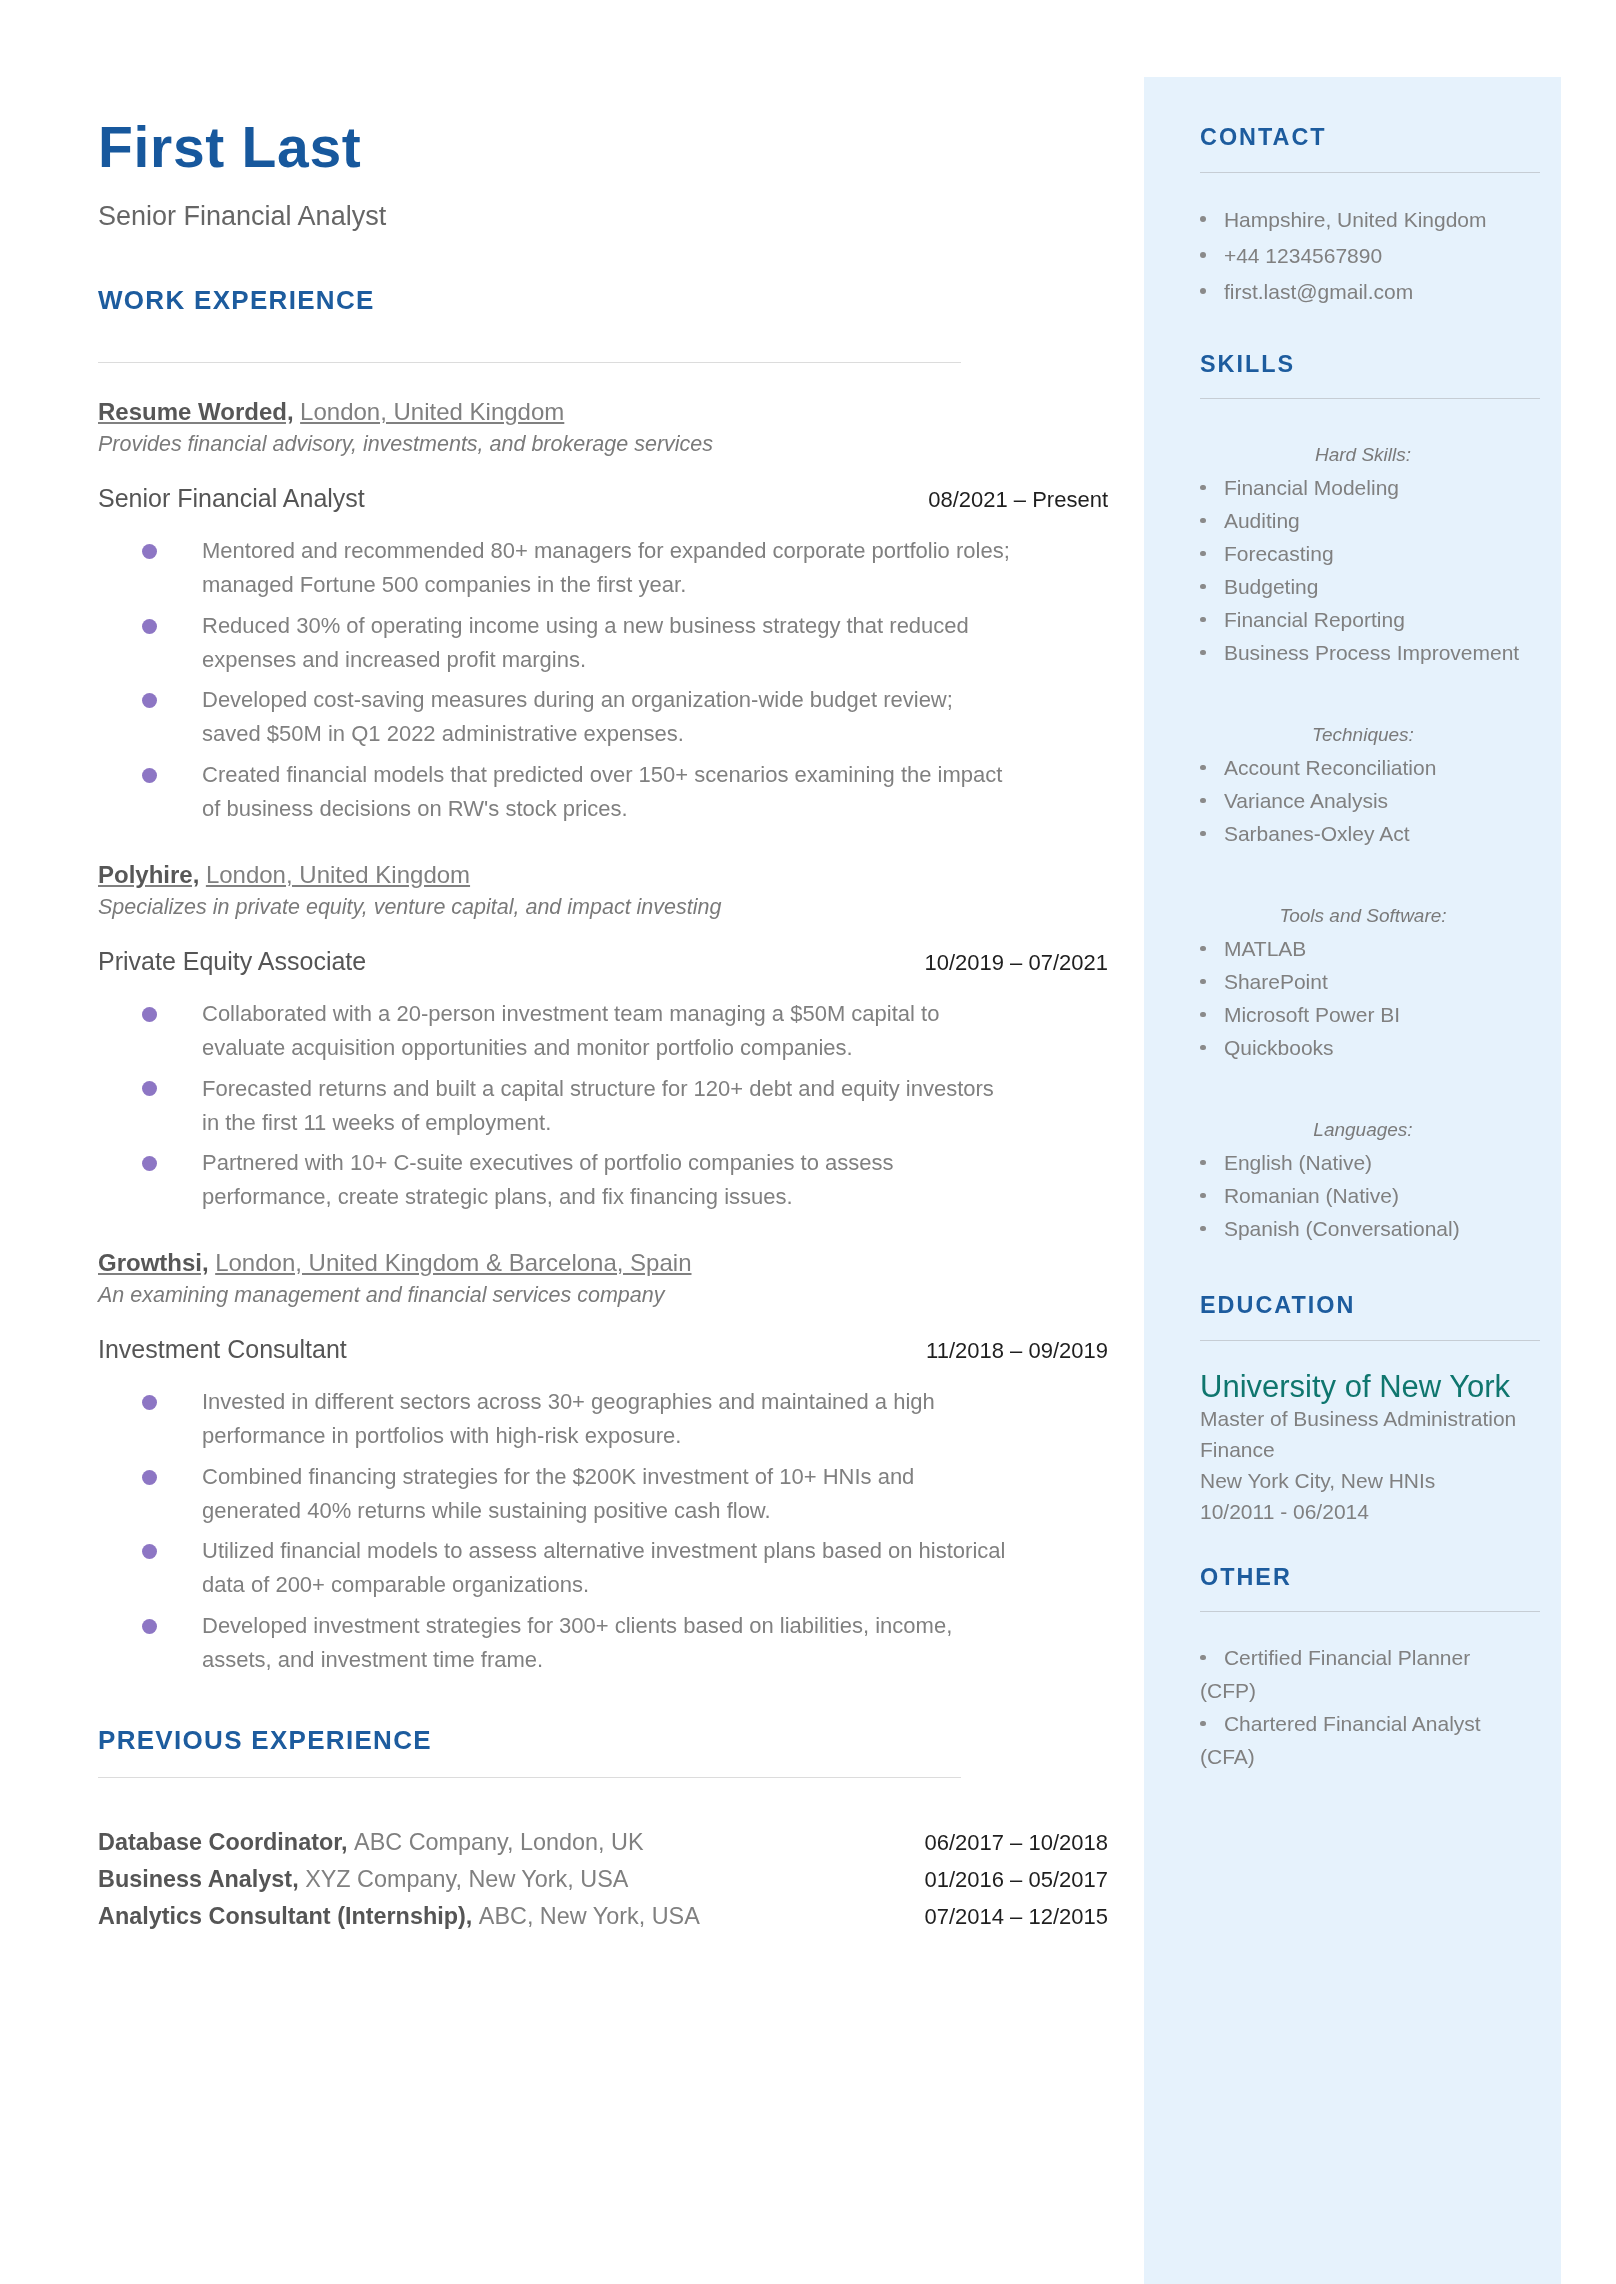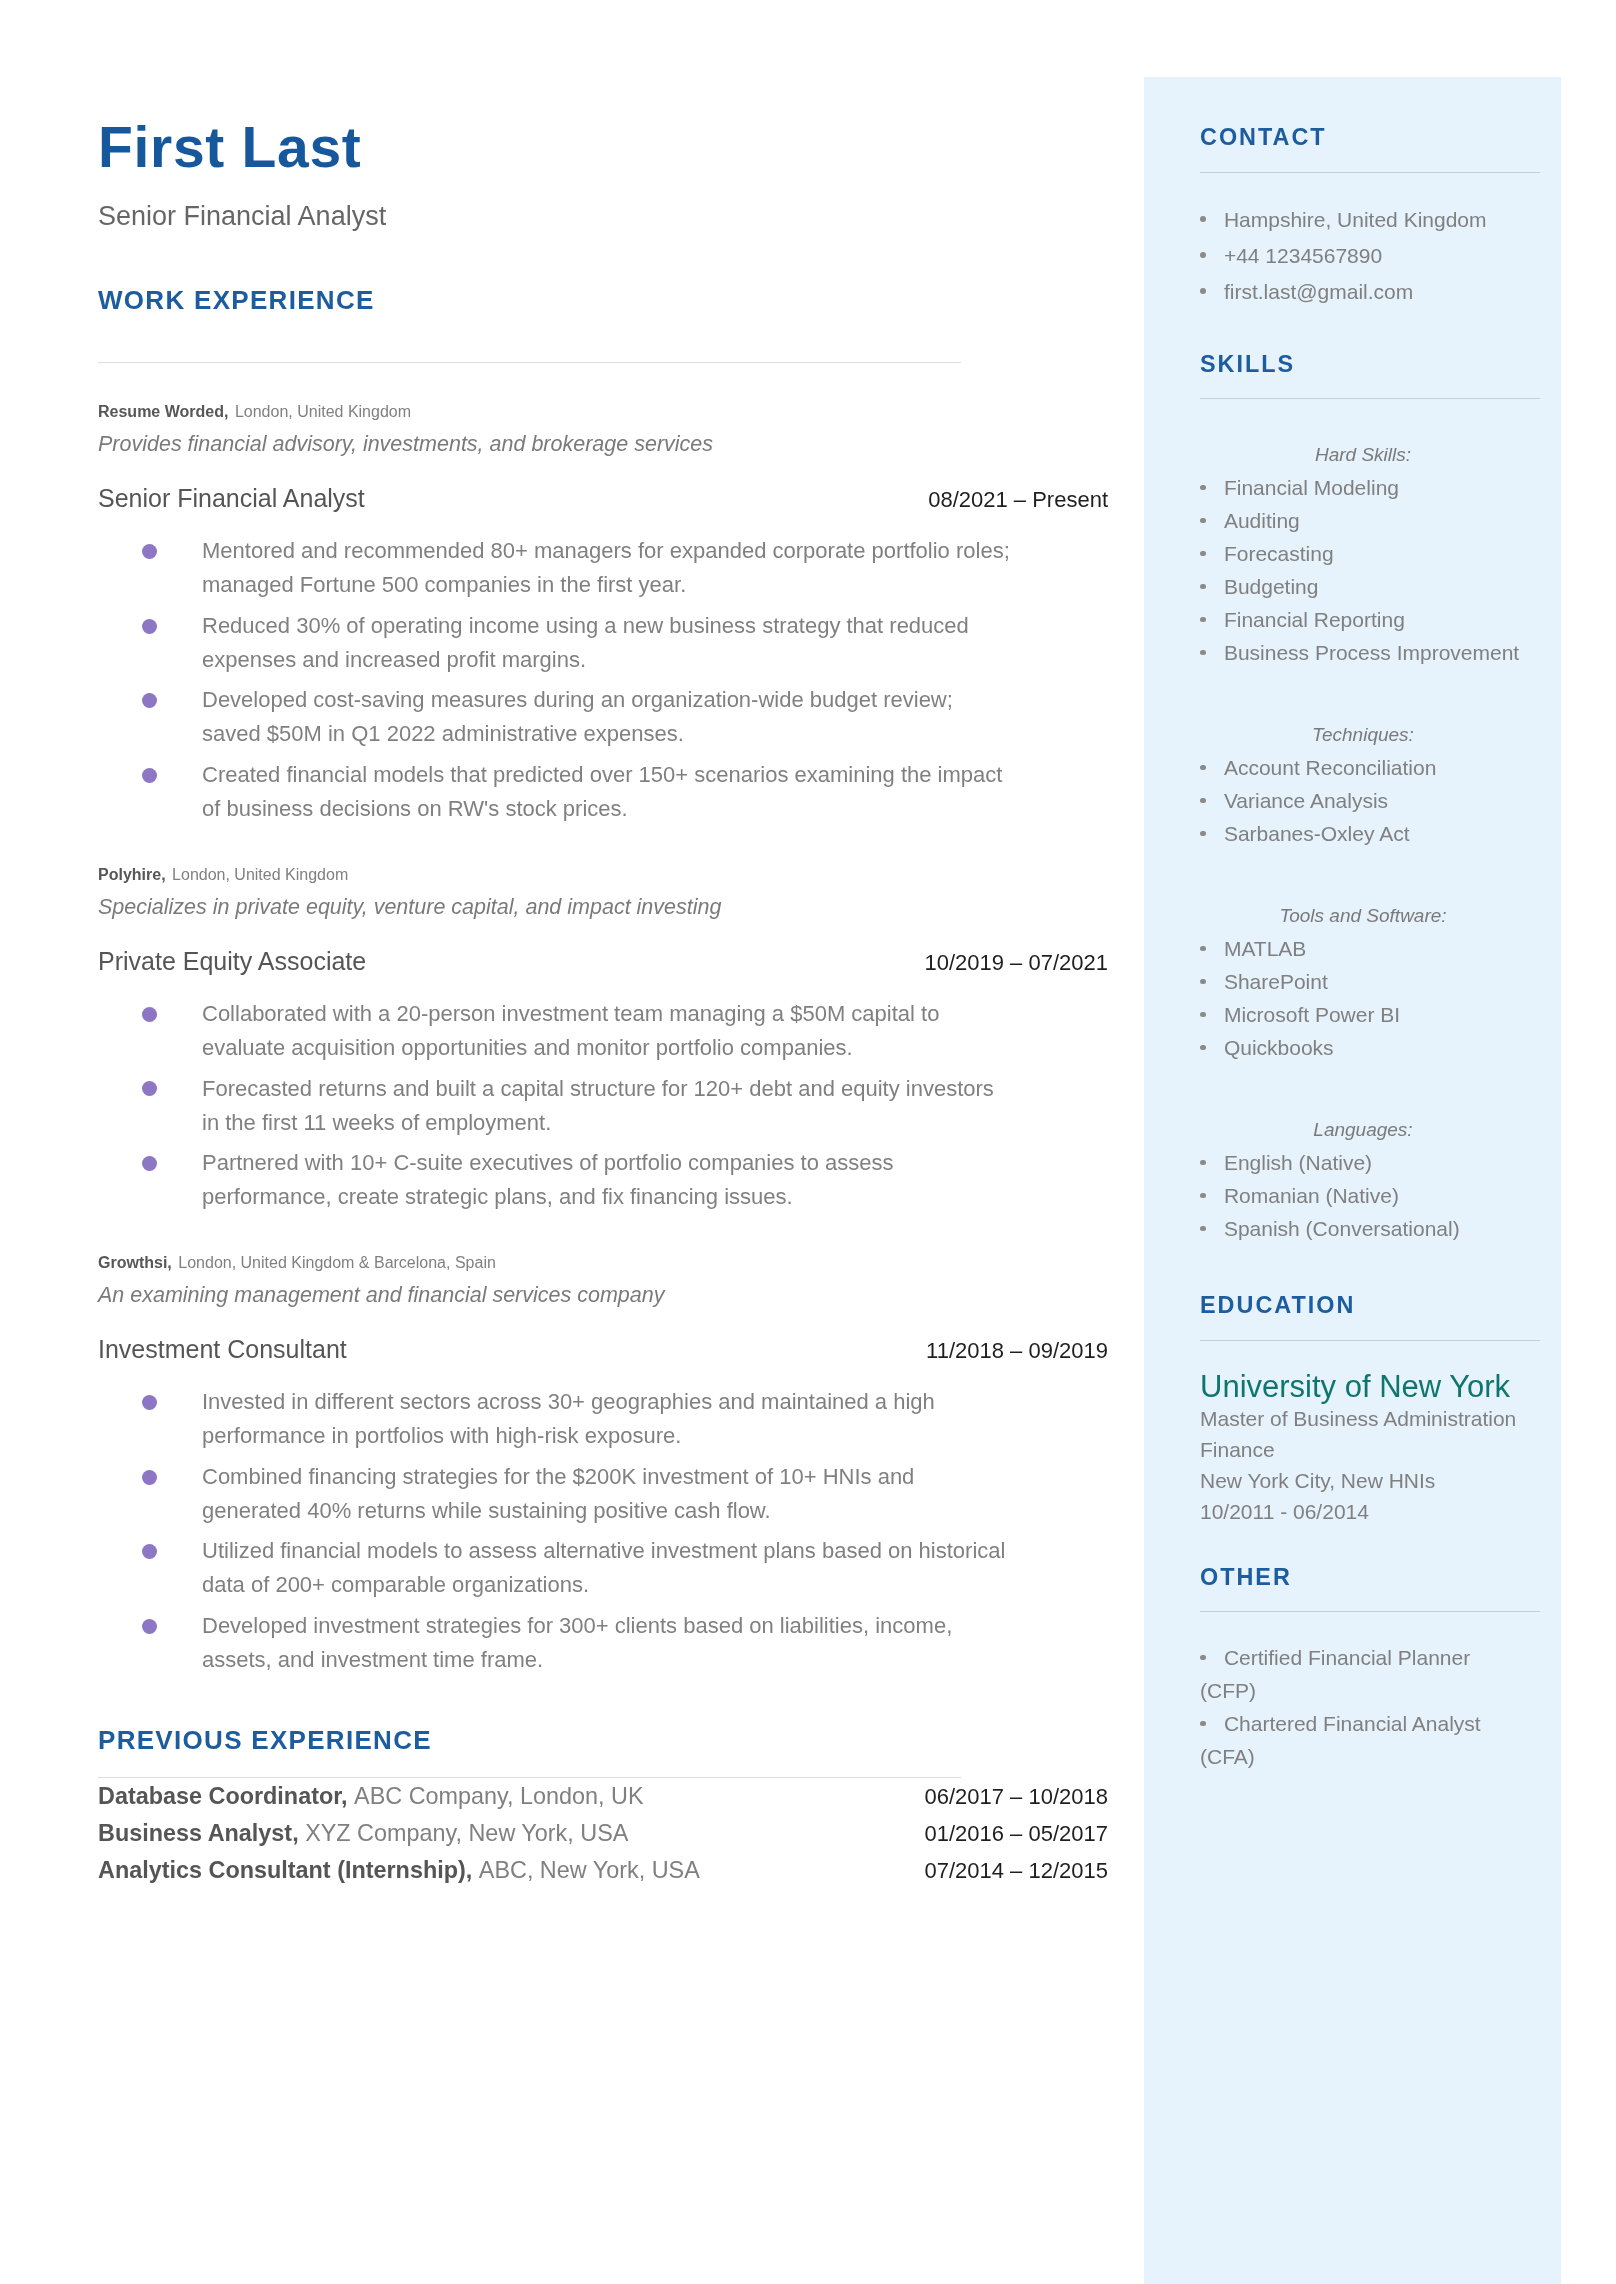--- a/index.html
+++ b/index.html
@@ -46,23 +46,24 @@
     color: var(--accent_blue, #1d5c9e);
   }
   .divider {
     margin-top: 46px;
     width: 863px;
     border-top: 1.3px solid #dcdcdc;
     height: 0;
   }
   .company-line {
     margin-top: 34px;
-    font-size: 16px;
+    font-size: 24px;
     line-height: 29px;
     color: #808080;
+    text-decoration: underline;
   }
   .company-line .co {
     font-weight: bold;
     color: #575757;
     margin-right: 6.5px;
   }
   .job-desc {
     margin-top: 5.2px;
     font-size: 21.5px;
     line-height: 26px;
@@ -100,21 +101,21 @@
     position: absolute;
     left: 44px;
     top: 9.8px;
     width: 15px;
     height: 15px;
     border-radius: 50%;
     background: var(--bullet_purple, #8d76c4);
   }
   .prev-heading { margin-top: 48px; }
   .prev-divider { margin-top: 21px; }
-  .prev-rows { }
+  .prev-rows { margin-top: 46px; }
   .prev-row {
     width: 1010px;
     display: flex;
     justify-content: space-between;
     align-items: baseline;
     line-height: 37px;
   }
   .prev-left { font-size: 23.4px; color: #808080; }
   .prev-left .role-b { font-weight: bold; color: #555555; margin-right: 6.5px; }
   .prev-date { font-size: 22px; color: #1f1f1f; }

